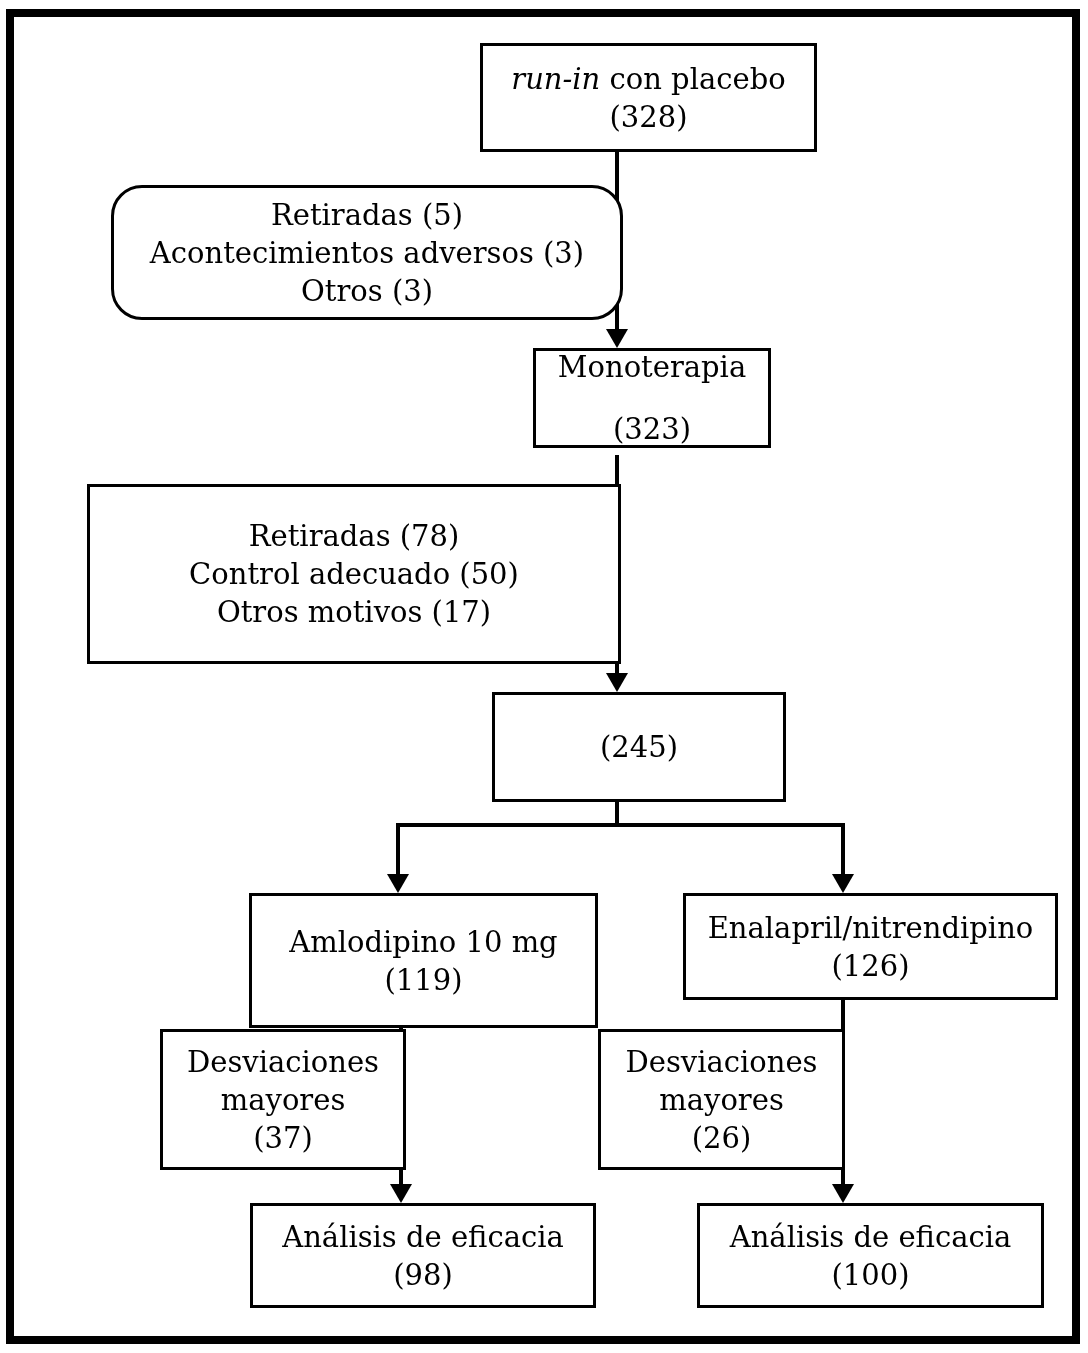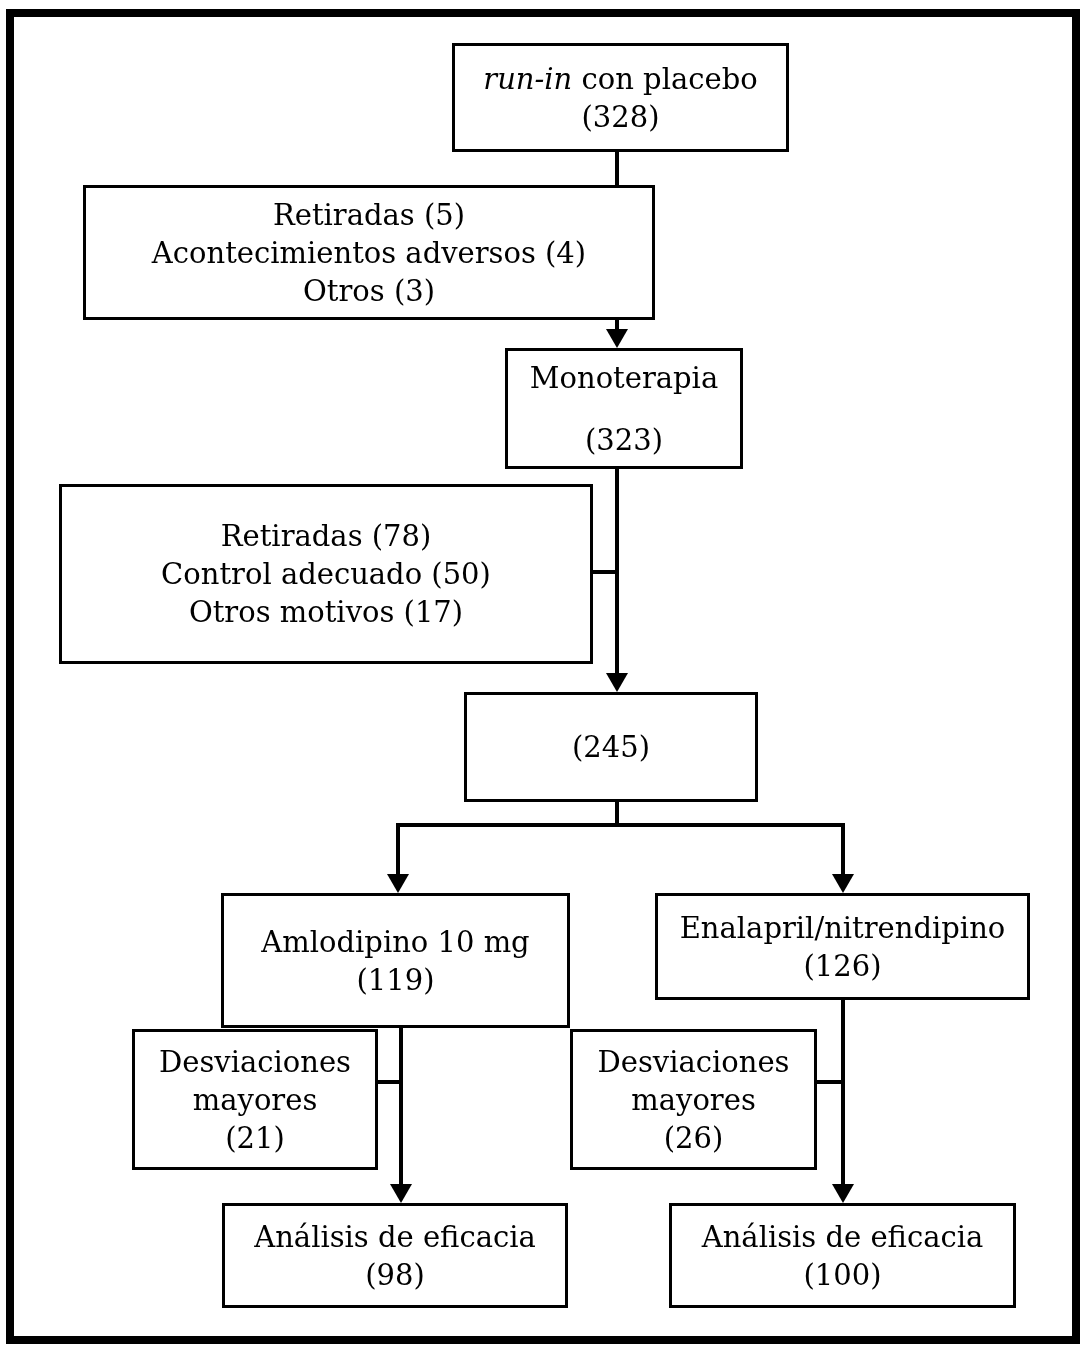--- a/index.html
+++ b/index.html
@@ -18,35 +18,36 @@
   .box{
     position:absolute;
     border:3px solid #000;
     background:#fff;
     box-sizing:border-box;
     display:flex;flex-direction:column;
     align-items:center;justify-content:center;
     text-align:center;
     font-size:29px;line-height:38px;
     z-index:2;
+    margin-left:28px;
   }
   .box .it{font-style:italic;}
   .line{position:absolute;background:#000;z-index:1;}
   .vline{width:4px;}
   .hline{height:4px;}
   .arrow{
     position:absolute;width:0;height:0;z-index:1;
     border-left:11px solid transparent;
     border-right:11px solid transparent;
     border-top:19px solid #000;
   }
   
   #b-runin   {left:452px;top:43px;  width:337px;height:109px;}
-  #b-side1   {left:83px; top:185px; width:572px;height:135px;}
-  #b-mono    {left:505px;top:348px; width:238px;height:121px;gap:24px;}
+  #b-side1   {left:83px; top:185px; width:512px;height:135px;border-radius:31px;}
+  #b-mono    {left:505px;top:348px; width:238px;height:100px;gap:24px;}
   #b-side2   {left:59px; top:484px; width:534px;height:180px;align-items:center;}
   #b-fase    {left:464px;top:692px; width:294px;height:110px;}
   #b-amlo    {left:221px;top:893px; width:349px;height:135px;}
   #b-enal    {left:655px;top:893px; width:375px;height:107px;align-items:center;}
   #b-desvl   {left:132px;top:1029px;width:246px;height:141px;}
   #b-desvr   {left:570px;top:1029px;width:247px;height:141px;}
   #b-anal    {left:222px;top:1203px;width:346px;height:105px;}
   #b-anar    {left:669px;top:1203px;width:347px;height:105px;}
   
   #v1   {left:615px;top:152px;height:178px;}
@@ -74,21 +75,21 @@
 <div id="stage">
   <div class="frame"></div>
 
   <div class="box" id="b-runin">
     <div><span class="it">run-in</span><span> con placebo</span></div>
     <div>(328)</div>
   </div>
 
   <div class="box" id="b-side1">
     <div>Retiradas (5)</div>
-    <div>Acontecimientos adversos (4)</div>
+    <div>Acontecimientos adversos (3)</div>
     <div>Otros (3)</div>
   </div>
 
   <div class="box" id="b-mono">
     <div>Monoterapia</div>
     <div>(323)</div>
   </div>
 
   <div class="box" id="b-side2">
     <div>Retiradas (78)</div>
@@ -106,21 +107,21 @@
   </div>
 
   <div class="box" id="b-enal">
     <div>Enalapril/nitrendipino</div>
     <div>(126)</div>
   </div>
 
   <div class="box" id="b-desvl">
     <div>Desviaciones</div>
     <div>mayores</div>
-    <div>(21)</div>
+    <div>(37)</div>
   </div>
 
   <div class="box" id="b-desvr">
     <div>Desviaciones</div>
     <div>mayores</div>
     <div>(26)</div>
   </div>
 
   <div class="box" id="b-anal">
     <div>Análisis de eficacia</div>

